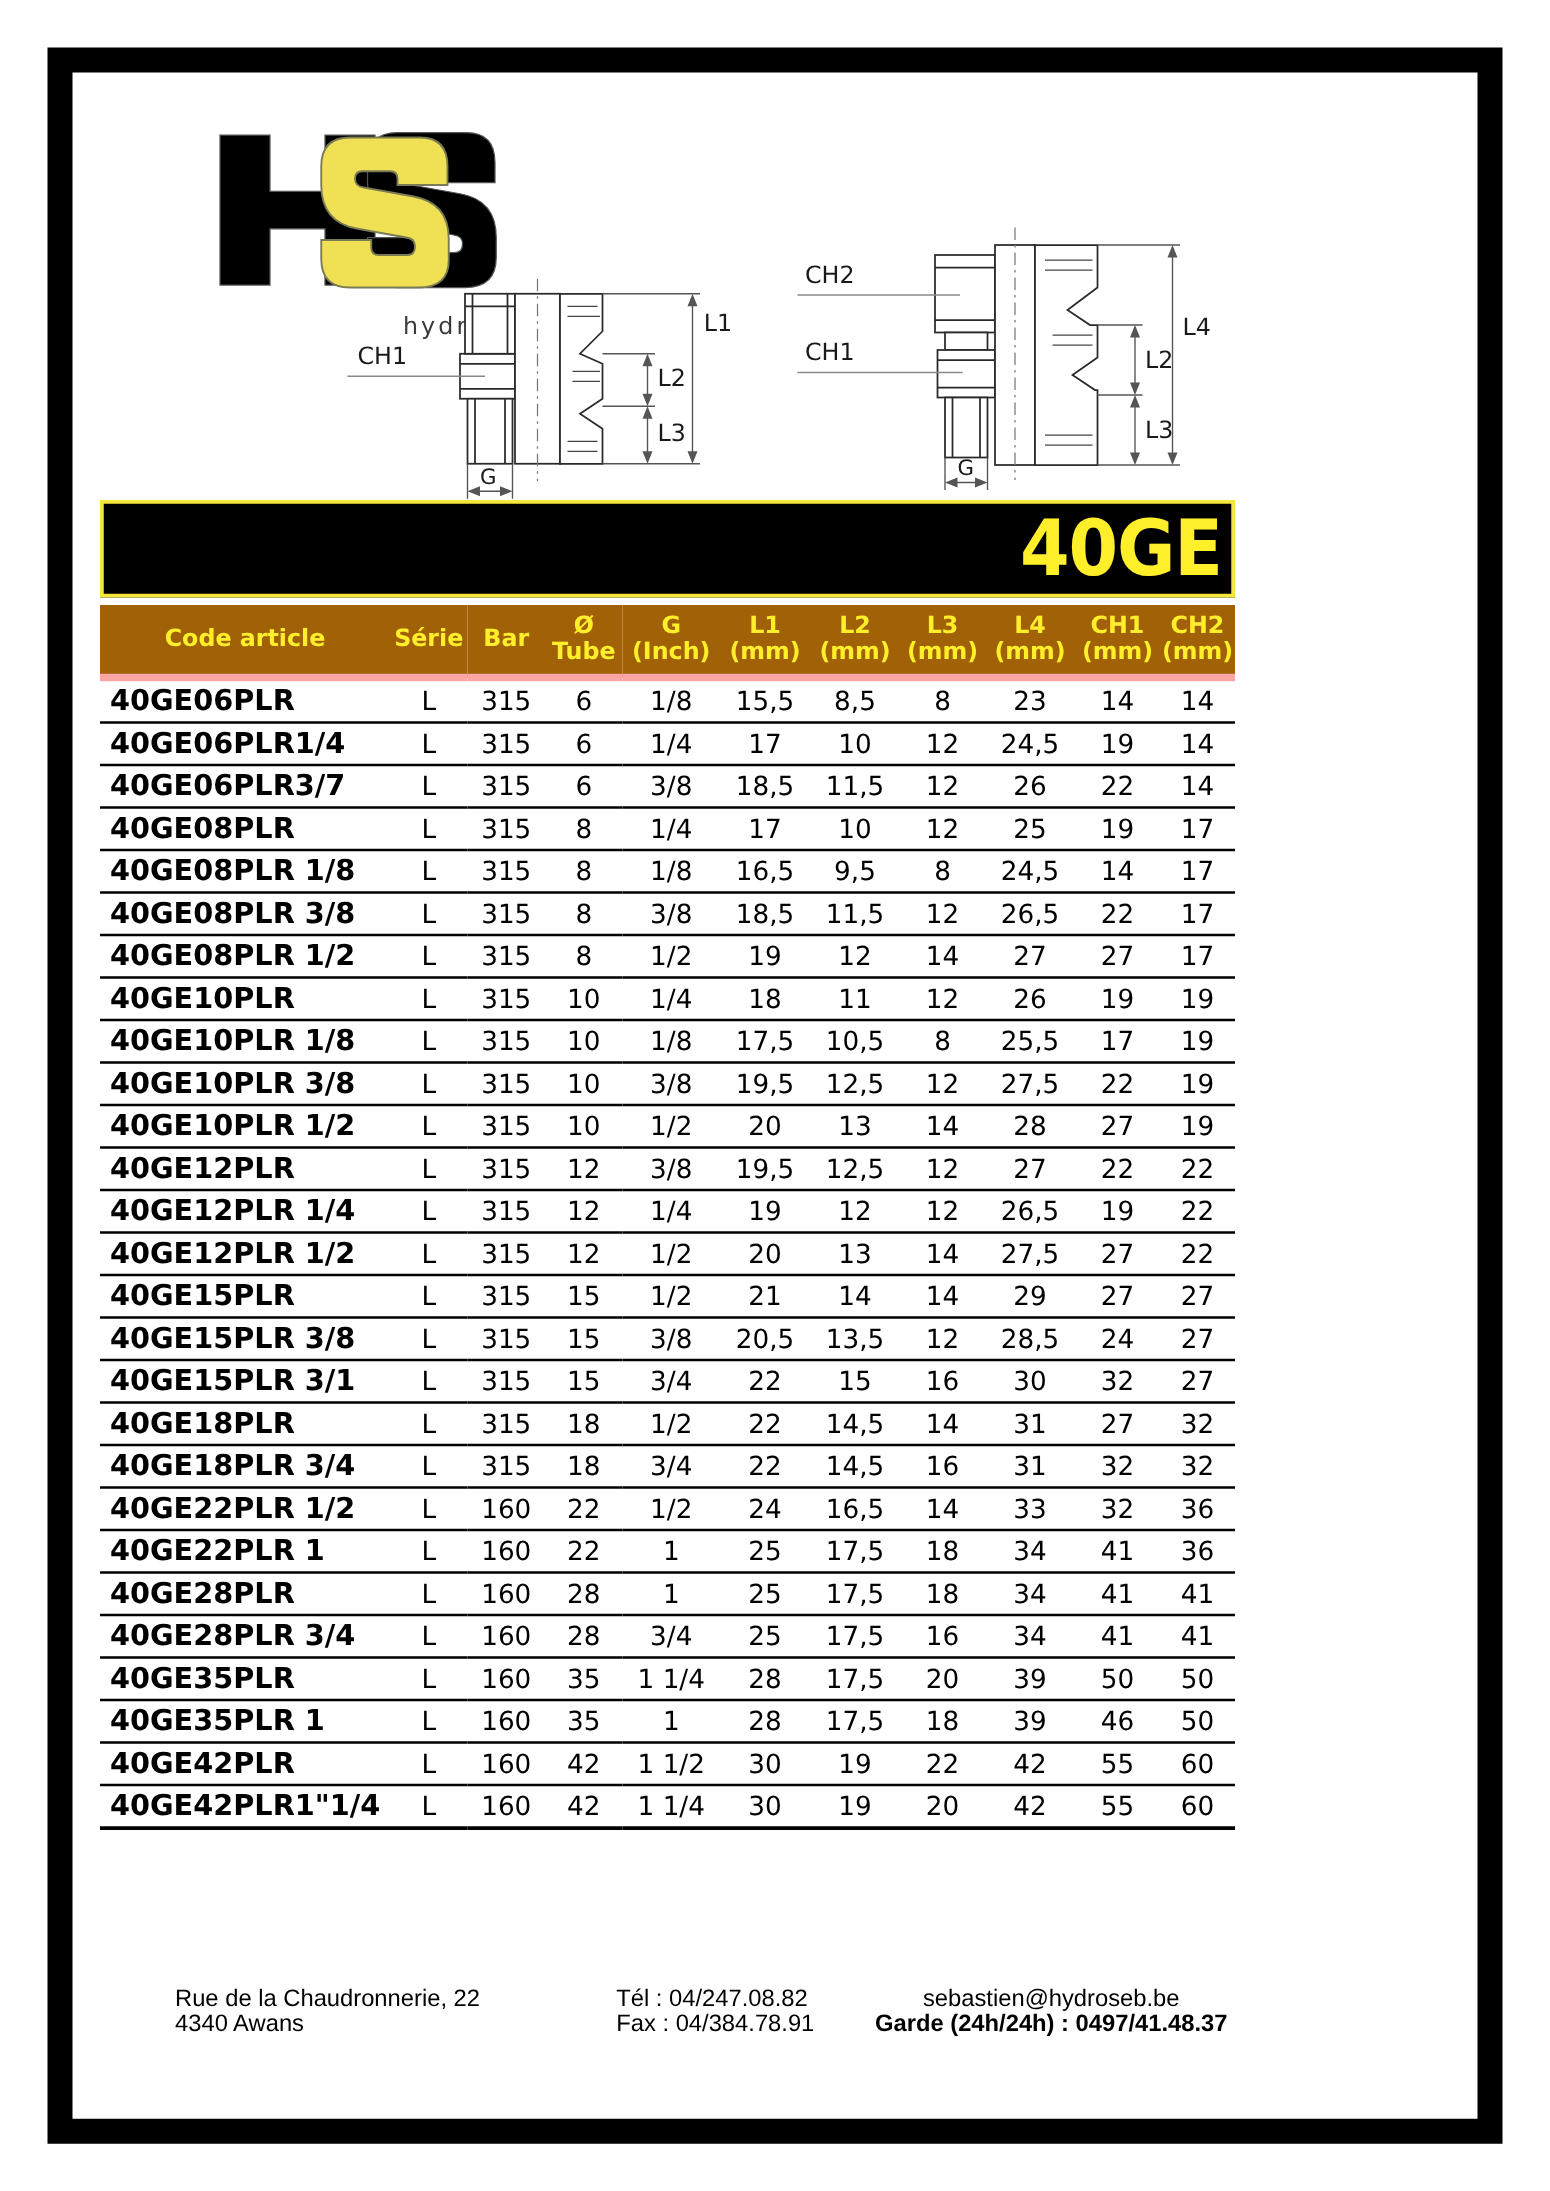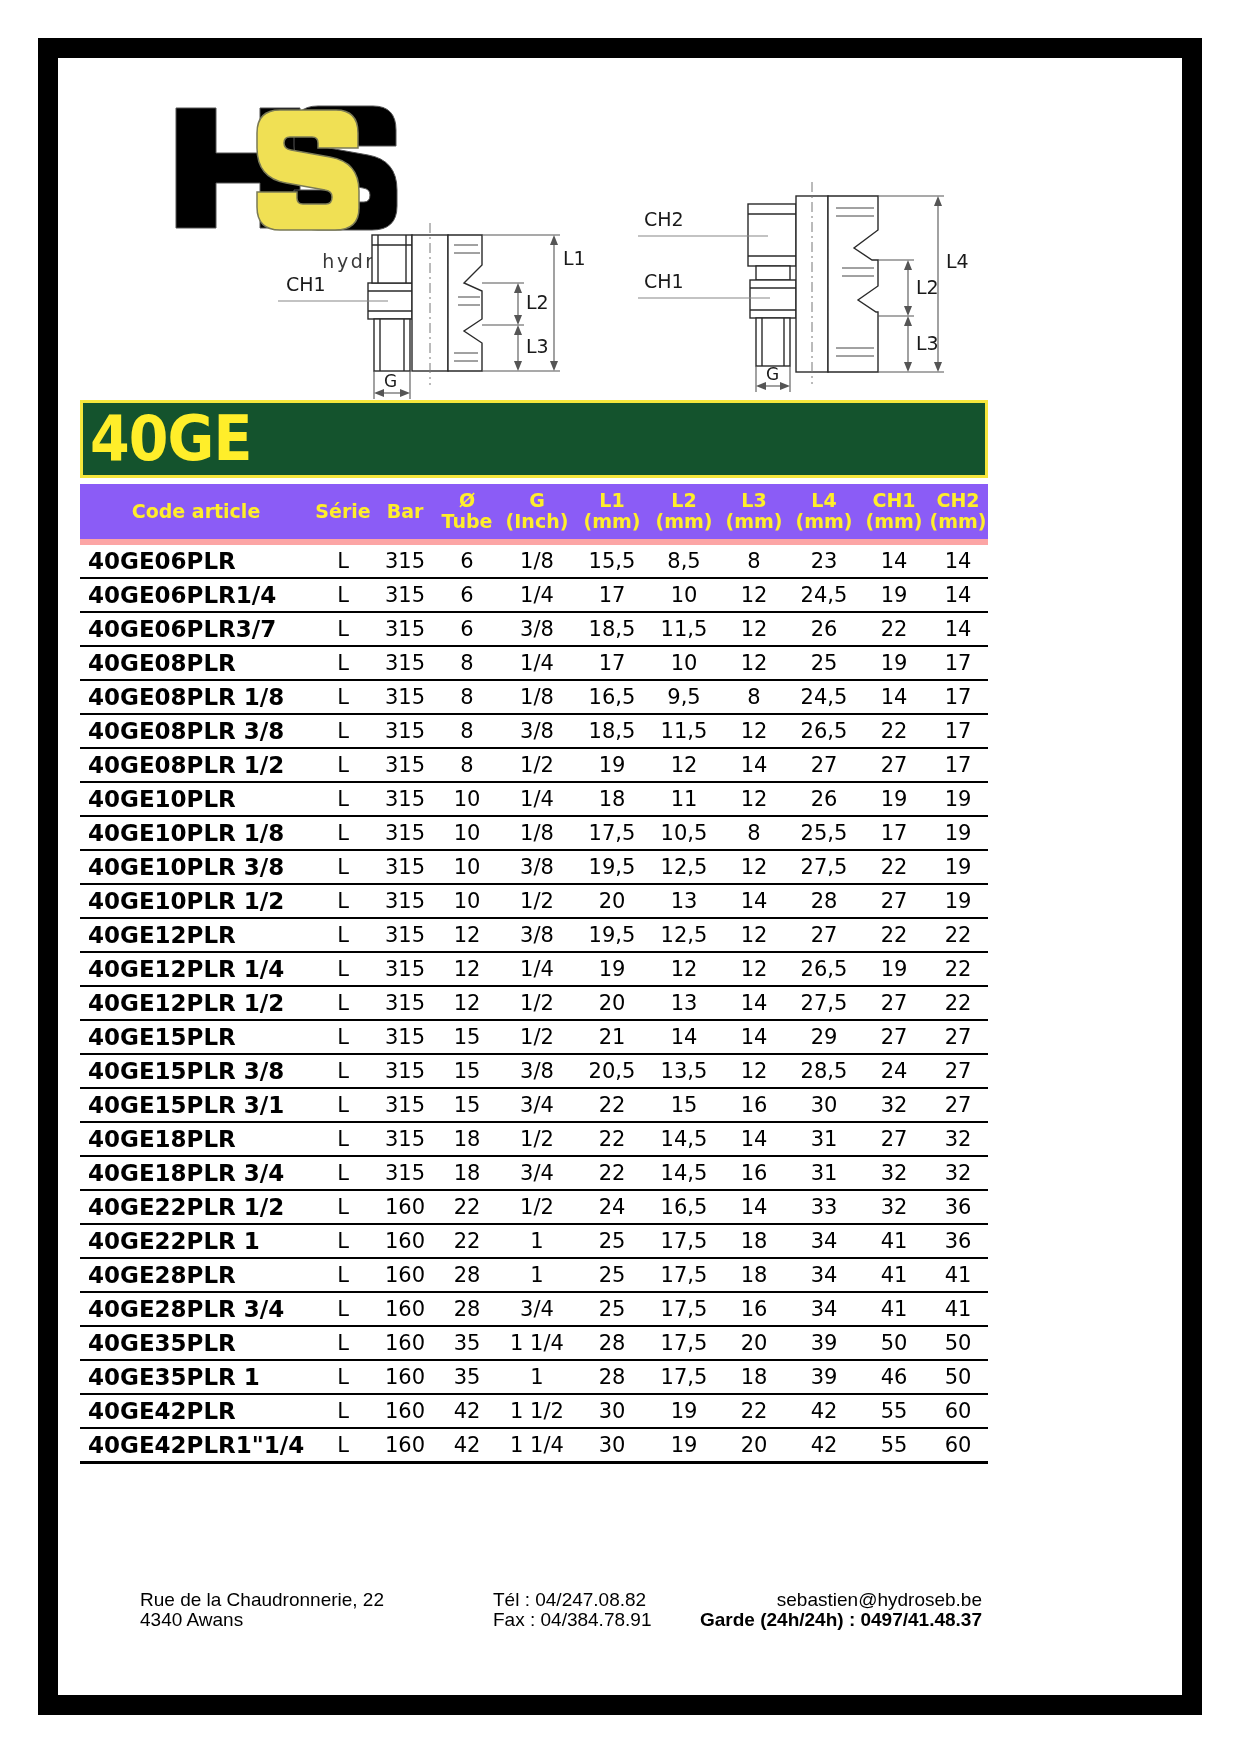--- a/index.html
+++ b/index.html
@@ -70,50 +70,51 @@
   }
   .drawing-left { left: 210px; top: 155px; }
   .drawing-right { left: 570px; top: 110px; }
 
   
   .title-bar {
     position: absolute;
     left: 80px; top: 400px;
     width: 908px;
     height: 78px;
-    background: #14532d;
+    background: #000000;
     border-top: 3px solid #f5e63c;
     border-left: 3px solid #f5e63c;
     border-right: 3px solid #f5e63c;
     border-bottom: 3px solid #f5e63c;
     box-sizing: border-box;
     display: flex;
     align-items: center;
-    justify-content: flex-start;
+    justify-content: flex-end;
+    padding-left: 32px;
   }
   .title-text {
     color: #ffee2a;
     font-family: "DejaVu Sans", sans-serif;
     font-weight: bold;
     font-size: 62px;
     line-height: 62px;
     letter-spacing: -1px;
     transform: scaleX(0.92);
   }
 
   
   .spec-table {
     position: absolute;
     left: 80px; top: 484px;
     width: 908px;
     border-collapse: collapse;
     table-layout: fixed;
   }
   .spec-table thead th {
-    background: #8b5cf6;
+    background: #a16207;
     color: #ffee2a;
     font-family: "DejaVu Sans", sans-serif;
     font-weight: bold;
     font-size: 19px;
     line-height: 21px;
     padding: 6px 0 7px 0;
     text-align: center;
     vertical-align: middle;
     border: none;
   }
@@ -173,21 +174,21 @@
     font-size: 19px;
     color: #000000;
   }
   .footer-col {
     position: absolute;
     top: 0;
     line-height: 20px;
   }
   .footer-col.addr  { left: 60px; }
   .footer-col.phone { left: 413px; }
-  .footer-col.mail  { left: 620px; text-align: right; }
+  .footer-col.mail  { left: 620px; text-align: center; }
   .footer-bold { font-weight: bold; }
 </style>
 </head>
 <body>
 
 <div class="page">
 
   <div class="frame-outer"></div>
   <div class="frame-inner"></div>
 

